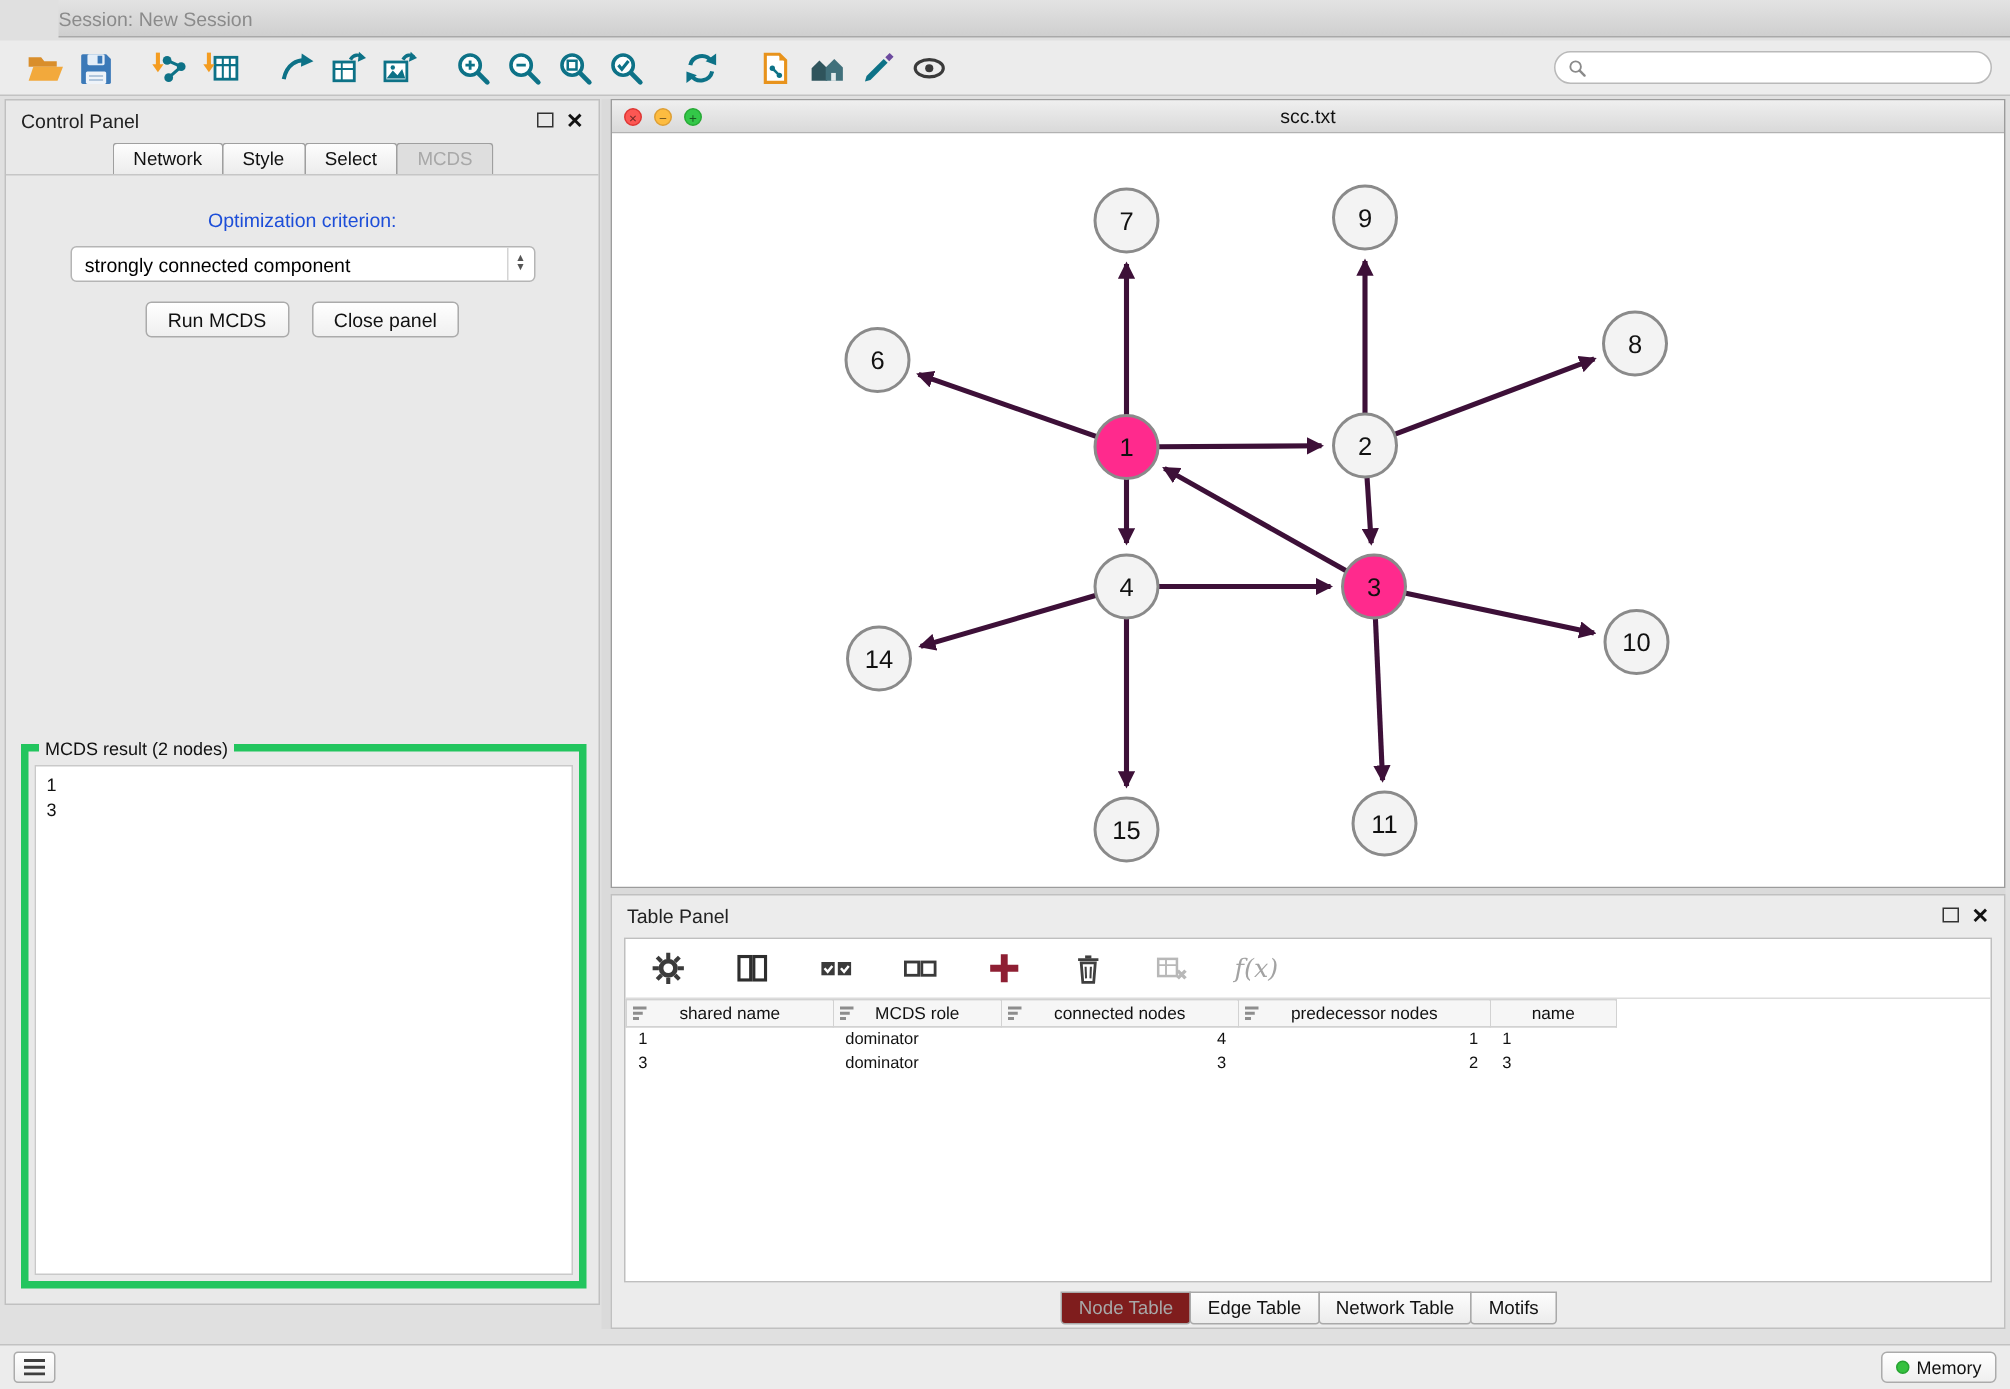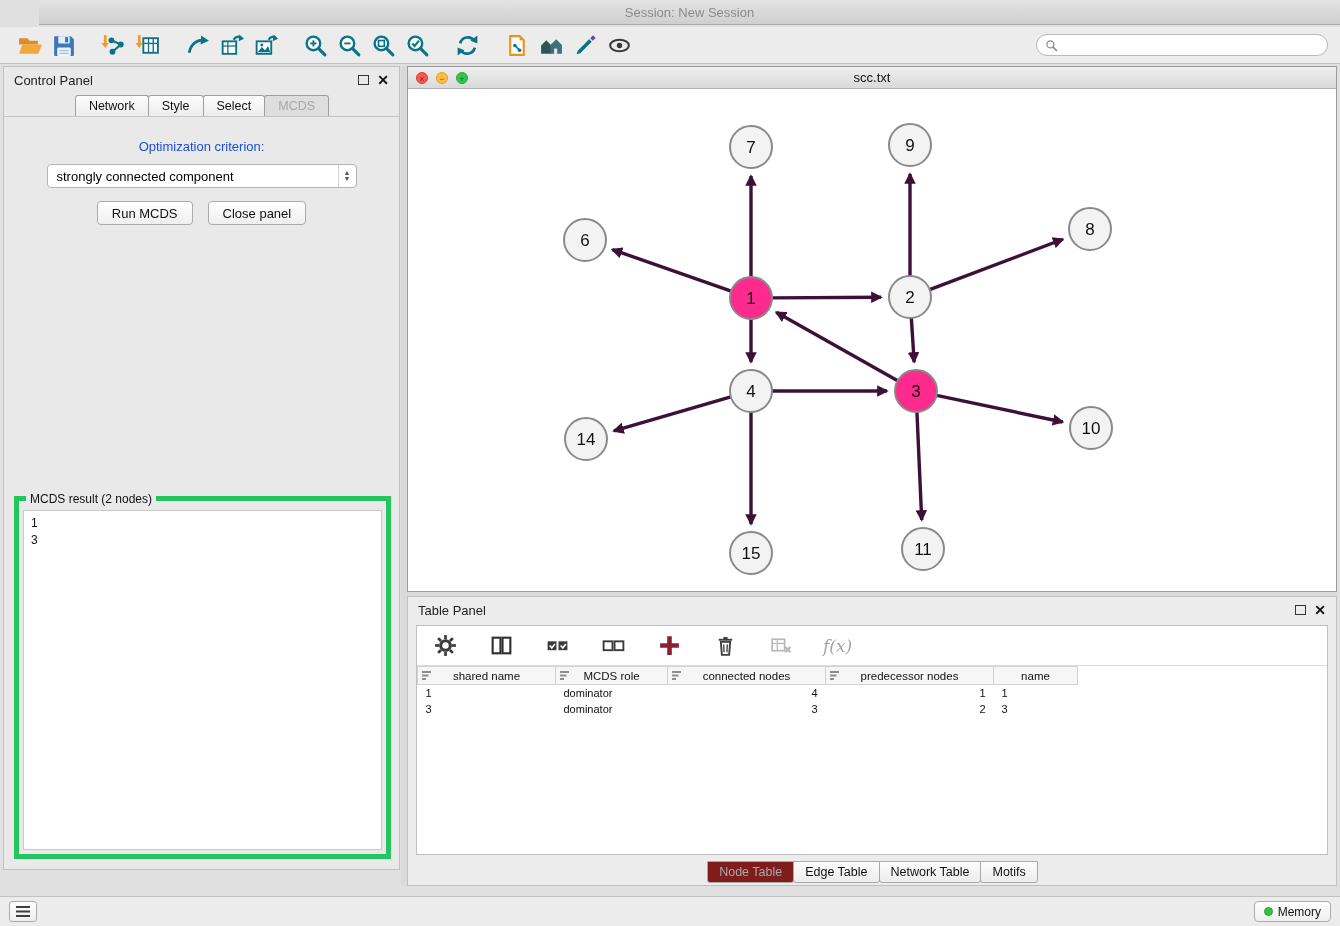--- a/index.html
+++ b/index.html
@@ -3,21 +3,21 @@
 <meta charset="utf-8">
 <style>
   * { margin:0; padding:0; box-sizing:border-box; }
   html,body { width:1340px; height:926px; }
   body { font-family:"Liberation Sans", sans-serif; background:#e0e0e0; overflow:hidden; }
   .app { position:relative; width:1340px; height:926px; background:#e0e0e0; }
 
   
   .titlebar { position:absolute; top:0; left:0; right:0; height:25px;
     background:linear-gradient(#e3e3e3,#cfcfcf); border-bottom:1px solid #a9a9a9;
-    text-align:center; line-height:26px; font-size:13px; color:#8b8b8b;margin-left:39px; }
+    line-height:26px; font-size:13px; color:#8b8b8b;margin-left:39px; }
 
   
   .toolbar { position:absolute; top:27px; left:0; right:0; height:37px;
     background:#ececec; border-bottom:1px solid #c2c2c2;
     display:flex; align-items:center; padding:0 12px; }
   .tbtn { width:34px; height:30px; display:flex; align-items:center; justify-content:center; cursor:default; }
   .tbtn svg { width:25px; height:25px; }
   .tgap { width:16px; }
   .searchbox { margin-left:auto; width:292px; height:22px; background:#fff;
     border:1px solid #b9b9b9; border-radius:11px; display:flex; align-items:center; padding:0 8px; }

